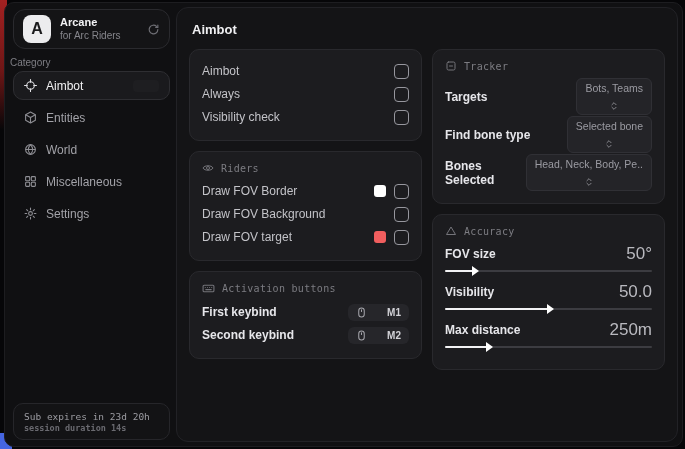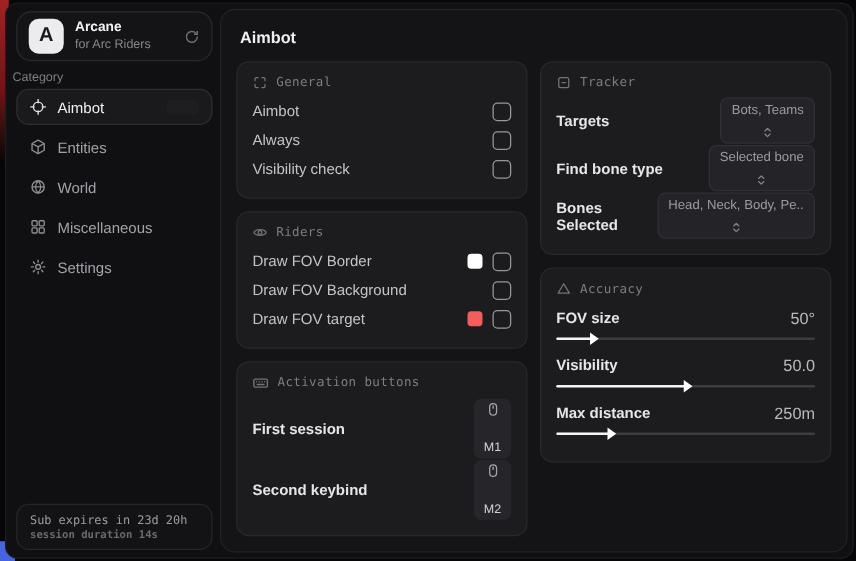--- a/index.html
+++ b/index.html
@@ -74,39 +74,39 @@
   .row + .row { margin-top:1px; }
   .row-label { font-size:12px; color:#c3c3c8; }
   .row-label.bright { color:#e6e6ea; font-weight:bold; }
   .row-right { margin-left:auto; display:flex; align-items:center; gap:8px; }
   .checkbox {
     width:15px; height:15px; border:1.6px solid #97979e; border-radius:4px; background:transparent;
   }
   .swatch { width:12px; height:12px; border-radius:3px; }
   .keybadge {
     display:flex; align-items:center; gap:20px; background:#26262a; border-radius:6px;
-    padding:3px 8px; font-size:10px; font-weight:normal; color:#d2d2d7;flex-direction:column;
+    padding:3px 8px; font-size:10px; font-weight:bold; color:#d2d2d7;
   }
   .keybadge .kicon { display:flex; color:#a6a6ac; }
   .selectbtn {
     display:flex; align-items:center; gap:7px; background:#242428; border:1px solid #303035;
     border-radius:6px; padding:3px 8px; font-size:10.5px; color:#9b9ba2; max-width:150px;flex-direction:column;
   }
   .selectbtn .stext { white-space:nowrap; overflow:hidden; text-overflow:ellipsis; }
   .selectbtn .sicon { display:flex; color:#84848a; flex:0 0 auto; }
   
   .slider-row { margin:5px 0 9px; }
   .slider-track { position:relative; height:2px; background:#3c3c41; border-radius:2px; }
   .slider-fill { position:absolute; left:0; top:0; height:2px; background:#f2f2f4; border-radius:2px; }
   .slider-thumb {
     position:absolute; top:-4px; width:0; height:0; margin-left:-2px;
     border-top:5px solid transparent; border-bottom:5px solid transparent;
     border-left:7px solid #ffffff;
   }
-  .val { font-size:13px; color:#b9b9bf; margin-left:auto; }
+  .val { font-size:17px; color:#b9b9bf; margin-left:auto; }
   svg { display:block; }
 </style>
 </head>
 <body>
 
 <div class="bg-red"></div>
 <div class="bg-blue"></div>
 
 <div class="window">
 
@@ -186,28 +186,20 @@
   </div>
 
   <div class="main">
     <div class="page-title">Aimbot</div>
 
     <div class="cols">
 
       <div class="col">
 
         <div class="card">
-          <div class="card-title">
-            <span class="cicon">
-              <svg width="12" height="12" viewBox="0 0 24 24" fill="none" stroke="currentColor" stroke-width="2" stroke-linecap="round">
-                <path d="M4 9V6a2 2 0 0 1 2-2h3M15 4h3a2 2 0 0 1 2 2v3M20 15v3a2 2 0 0 1-2 2h-3M9 20H6a2 2 0 0 1-2-2v-3"></path>
-              </svg>
-            </span>
-            <span>General</span>
-          </div>
           <div class="row">
             <span class="row-label">Aimbot</span>
             <span class="row-right">
                 <span class="checkbox"></span>
               </span>
           </div>
           <div class="row">
             <span class="row-label">Always</span>
             <span class="row-right">
                 <span class="checkbox"></span>
@@ -257,21 +249,21 @@
           <div class="card-title">
             <span class="cicon">
               <svg width="13" height="13" viewBox="0 0 24 24" fill="none" stroke="currentColor" stroke-width="2" stroke-linecap="round">
                 <rect x="2" y="6" width="20" height="12" rx="2"></rect>
                   <path d="M6 10h.01M10 10h.01M14 10h.01M18 10h.01M7 14h10"></path>
               </svg>
             </span>
             <span>Activation buttons</span>
           </div>
           <div class="row">
-            <span class="row-label bright">First session</span>
+            <span class="row-label bright">First keybind</span>
             <span class="row-right">
               <span class="keybadge">
                 <span class="kicon">
                   <svg width="11" height="11" viewBox="0 0 24 24" fill="none" stroke="currentColor" stroke-width="2.2" stroke-linecap="round">
                     <rect x="6" y="2" width="12" height="20" rx="6"></rect>
                       <path d="M12 6v4"></path>
                   </svg>
                 </span>
                 <span>M1</span>
               </span>

